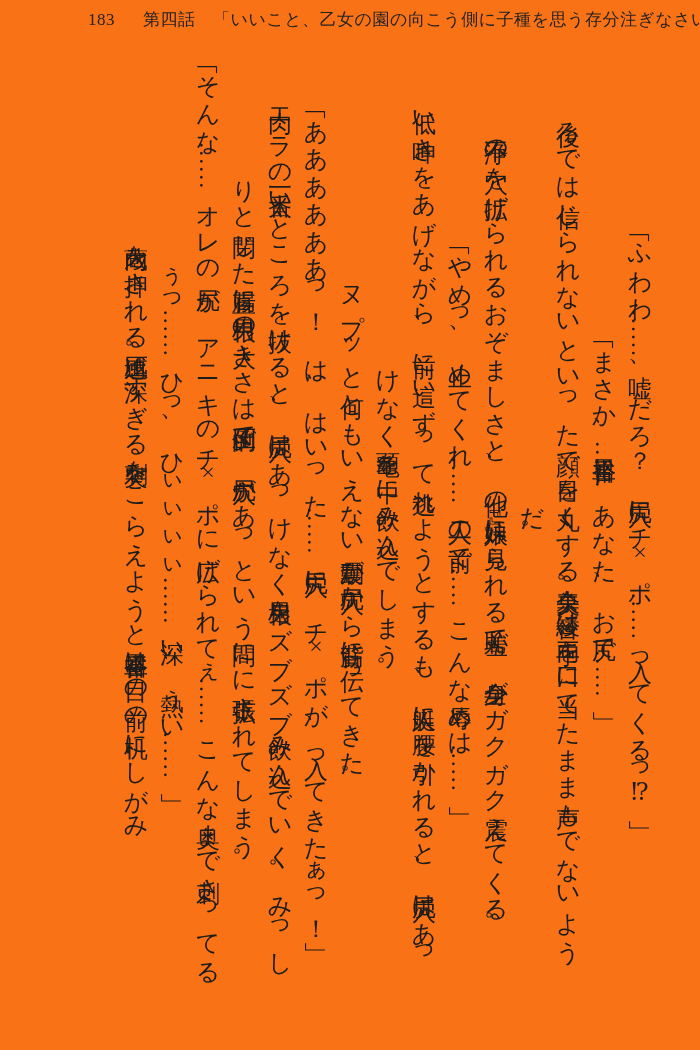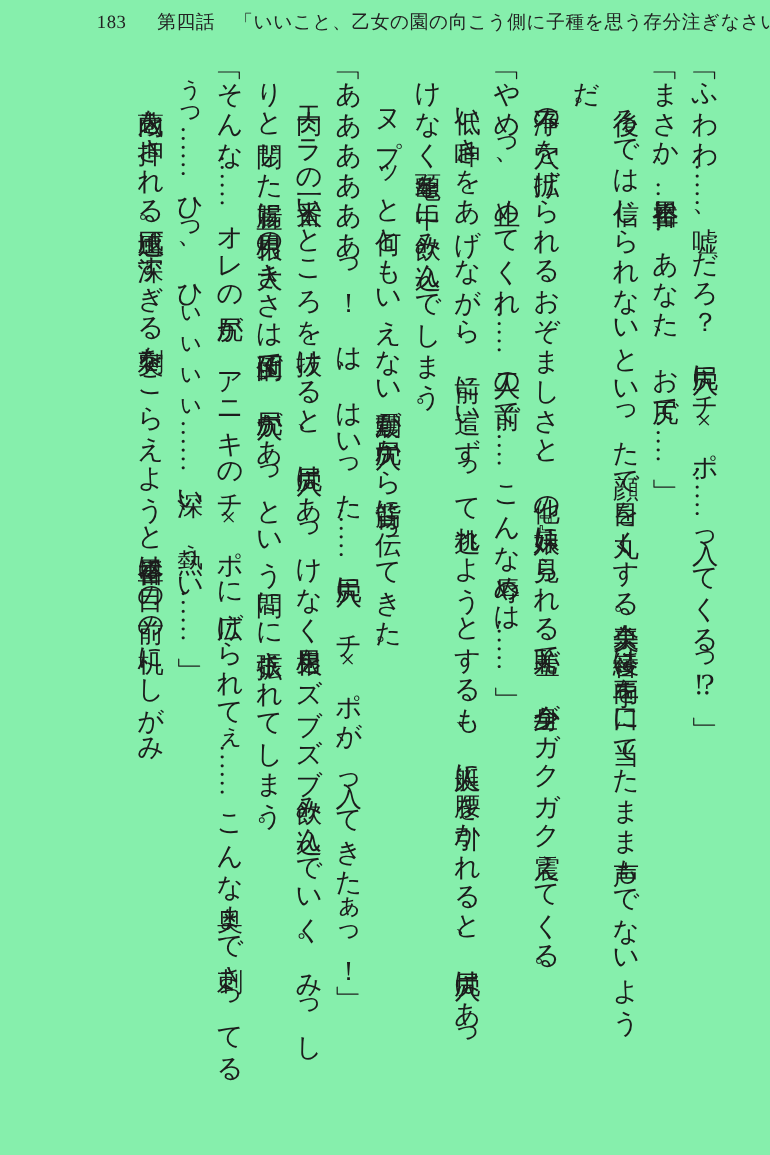--- a/index.html
+++ b/index.html
@@ -8,23 +8,24 @@
     width: 700px;
     height: 1050px;
     background: #ffffff;
     overflow: hidden;
   }
 
   .page {
     position: relative;
     width: 700px;
     height: 1050px;
-    background: #86efac;
+    background: #f97316;
     font-family: "Liberation Serif", "DejaVu Serif", serif;
     color: #1c1c1c;
+    text-align: center;
   }
 
   .running-header {
     position: absolute;
     top: 8px;
     left: 88px;
     display: flex;
     align-items: baseline;
     gap: 28px;
     font-size: 17px;

